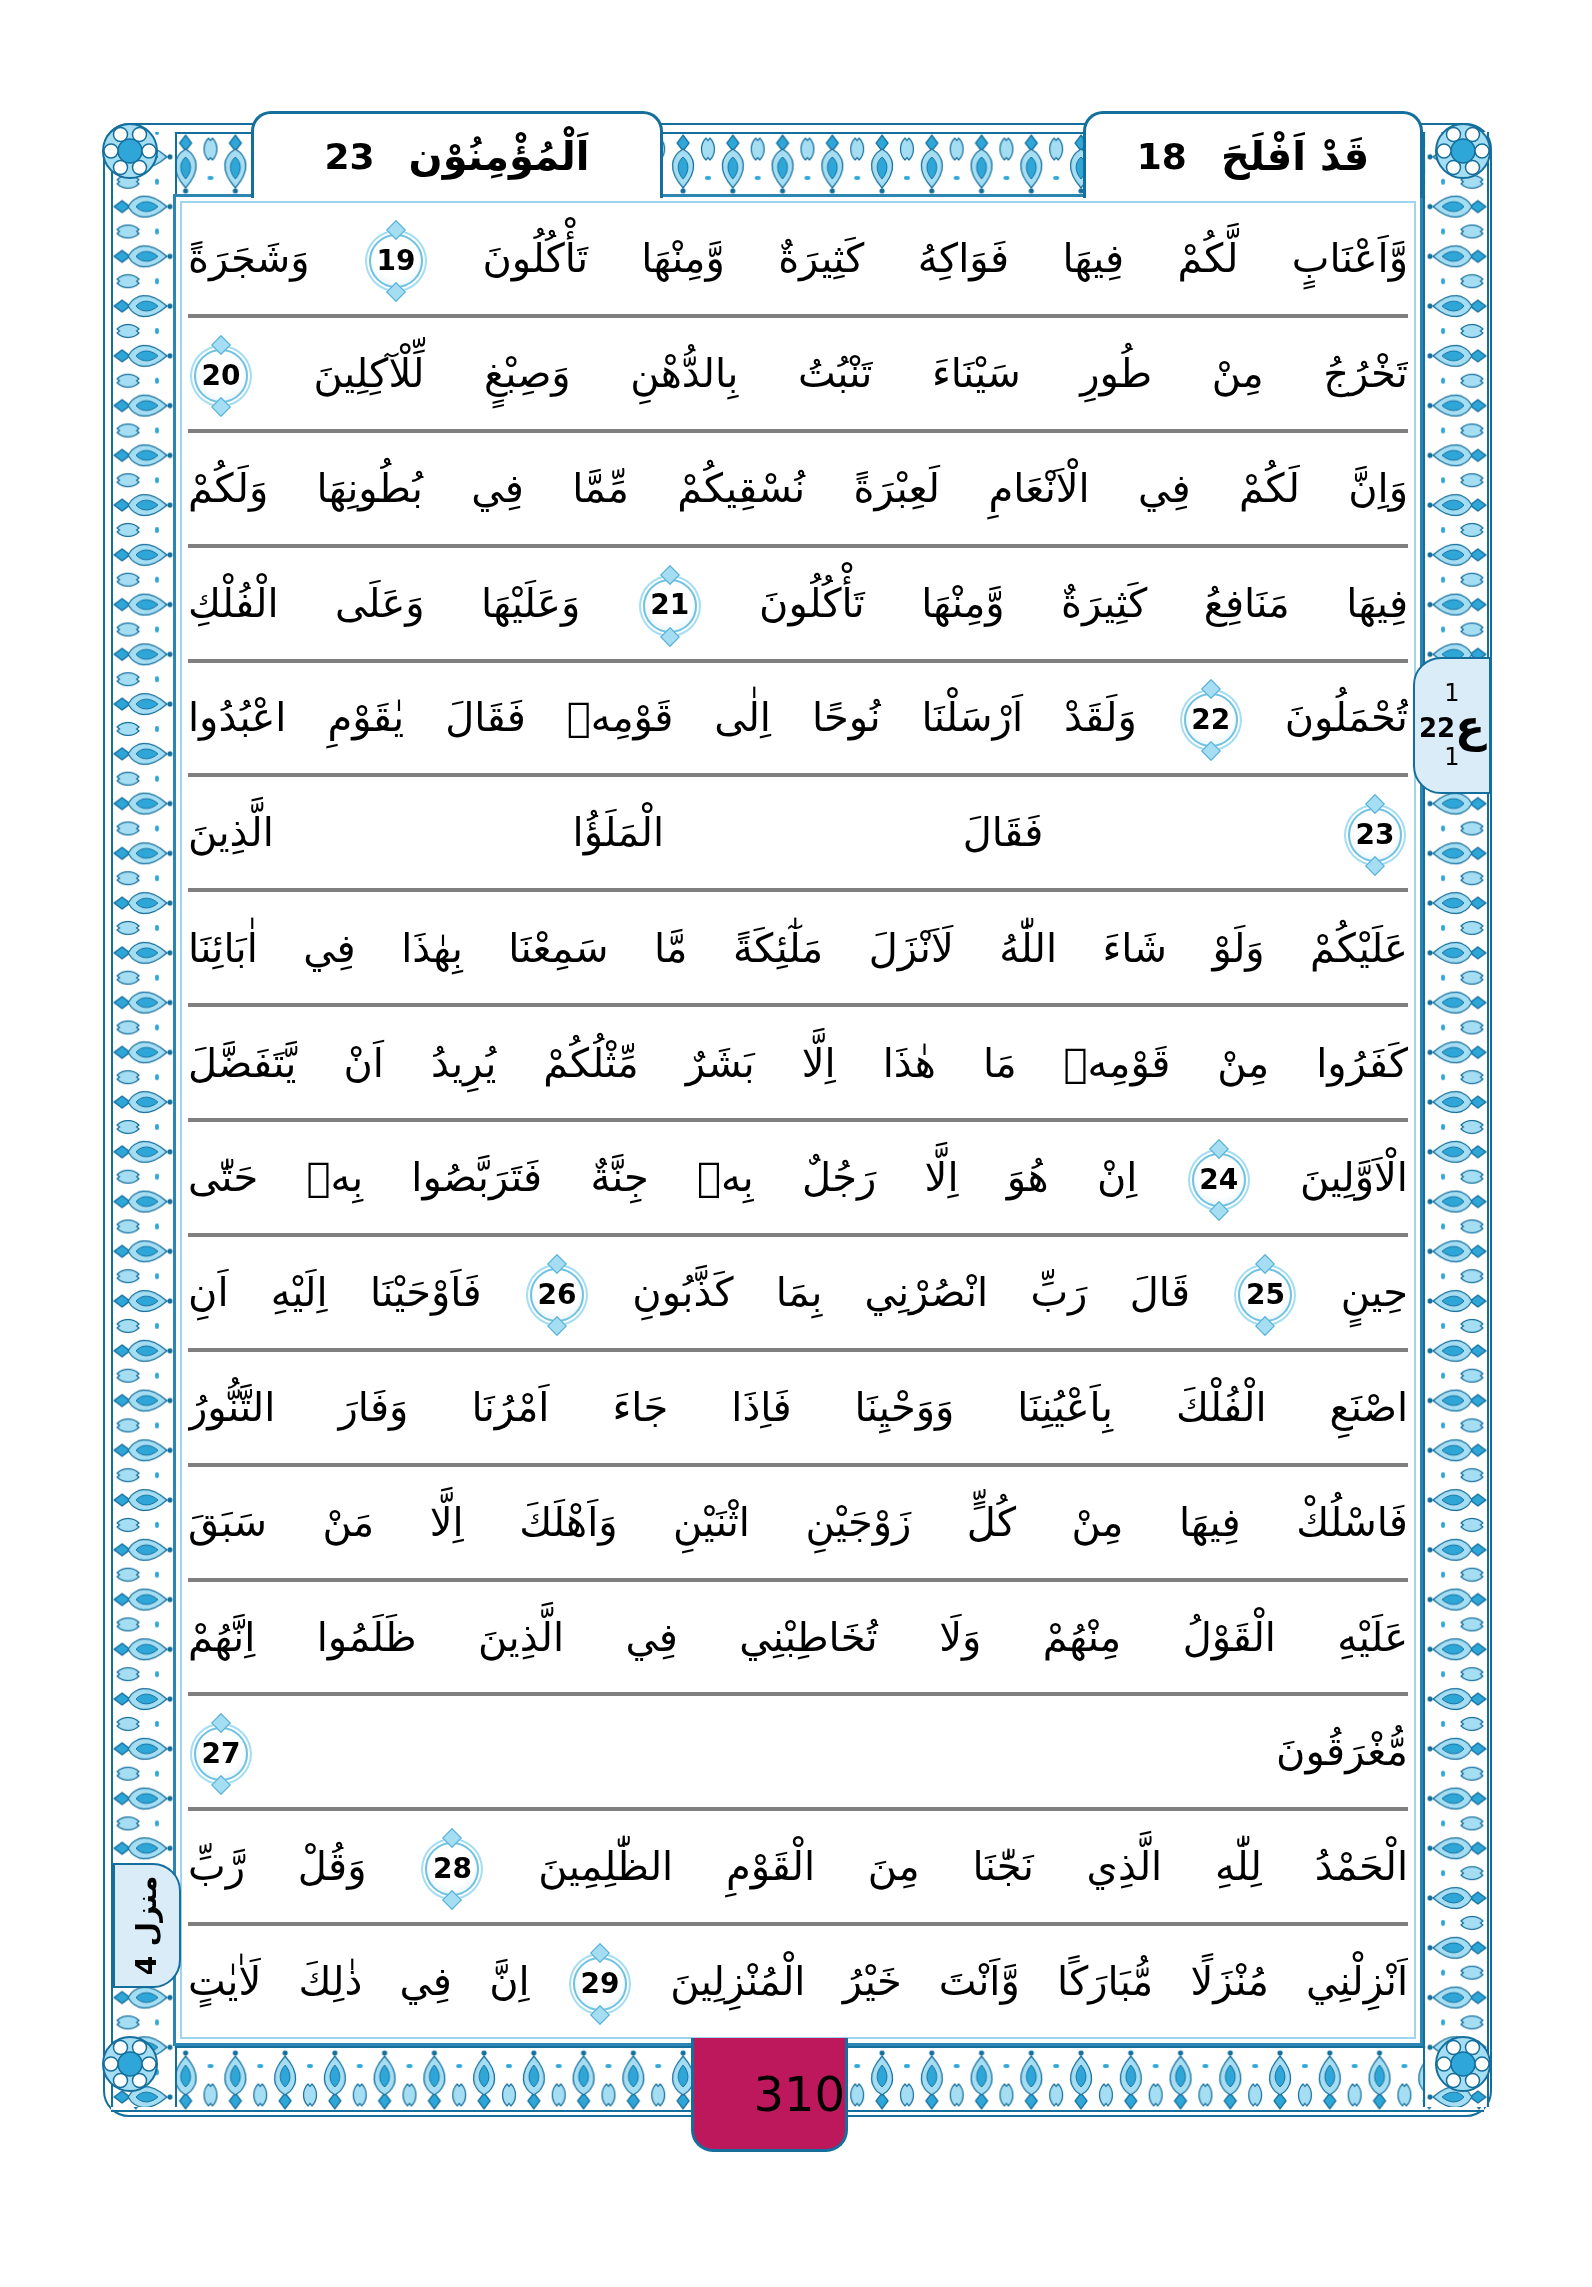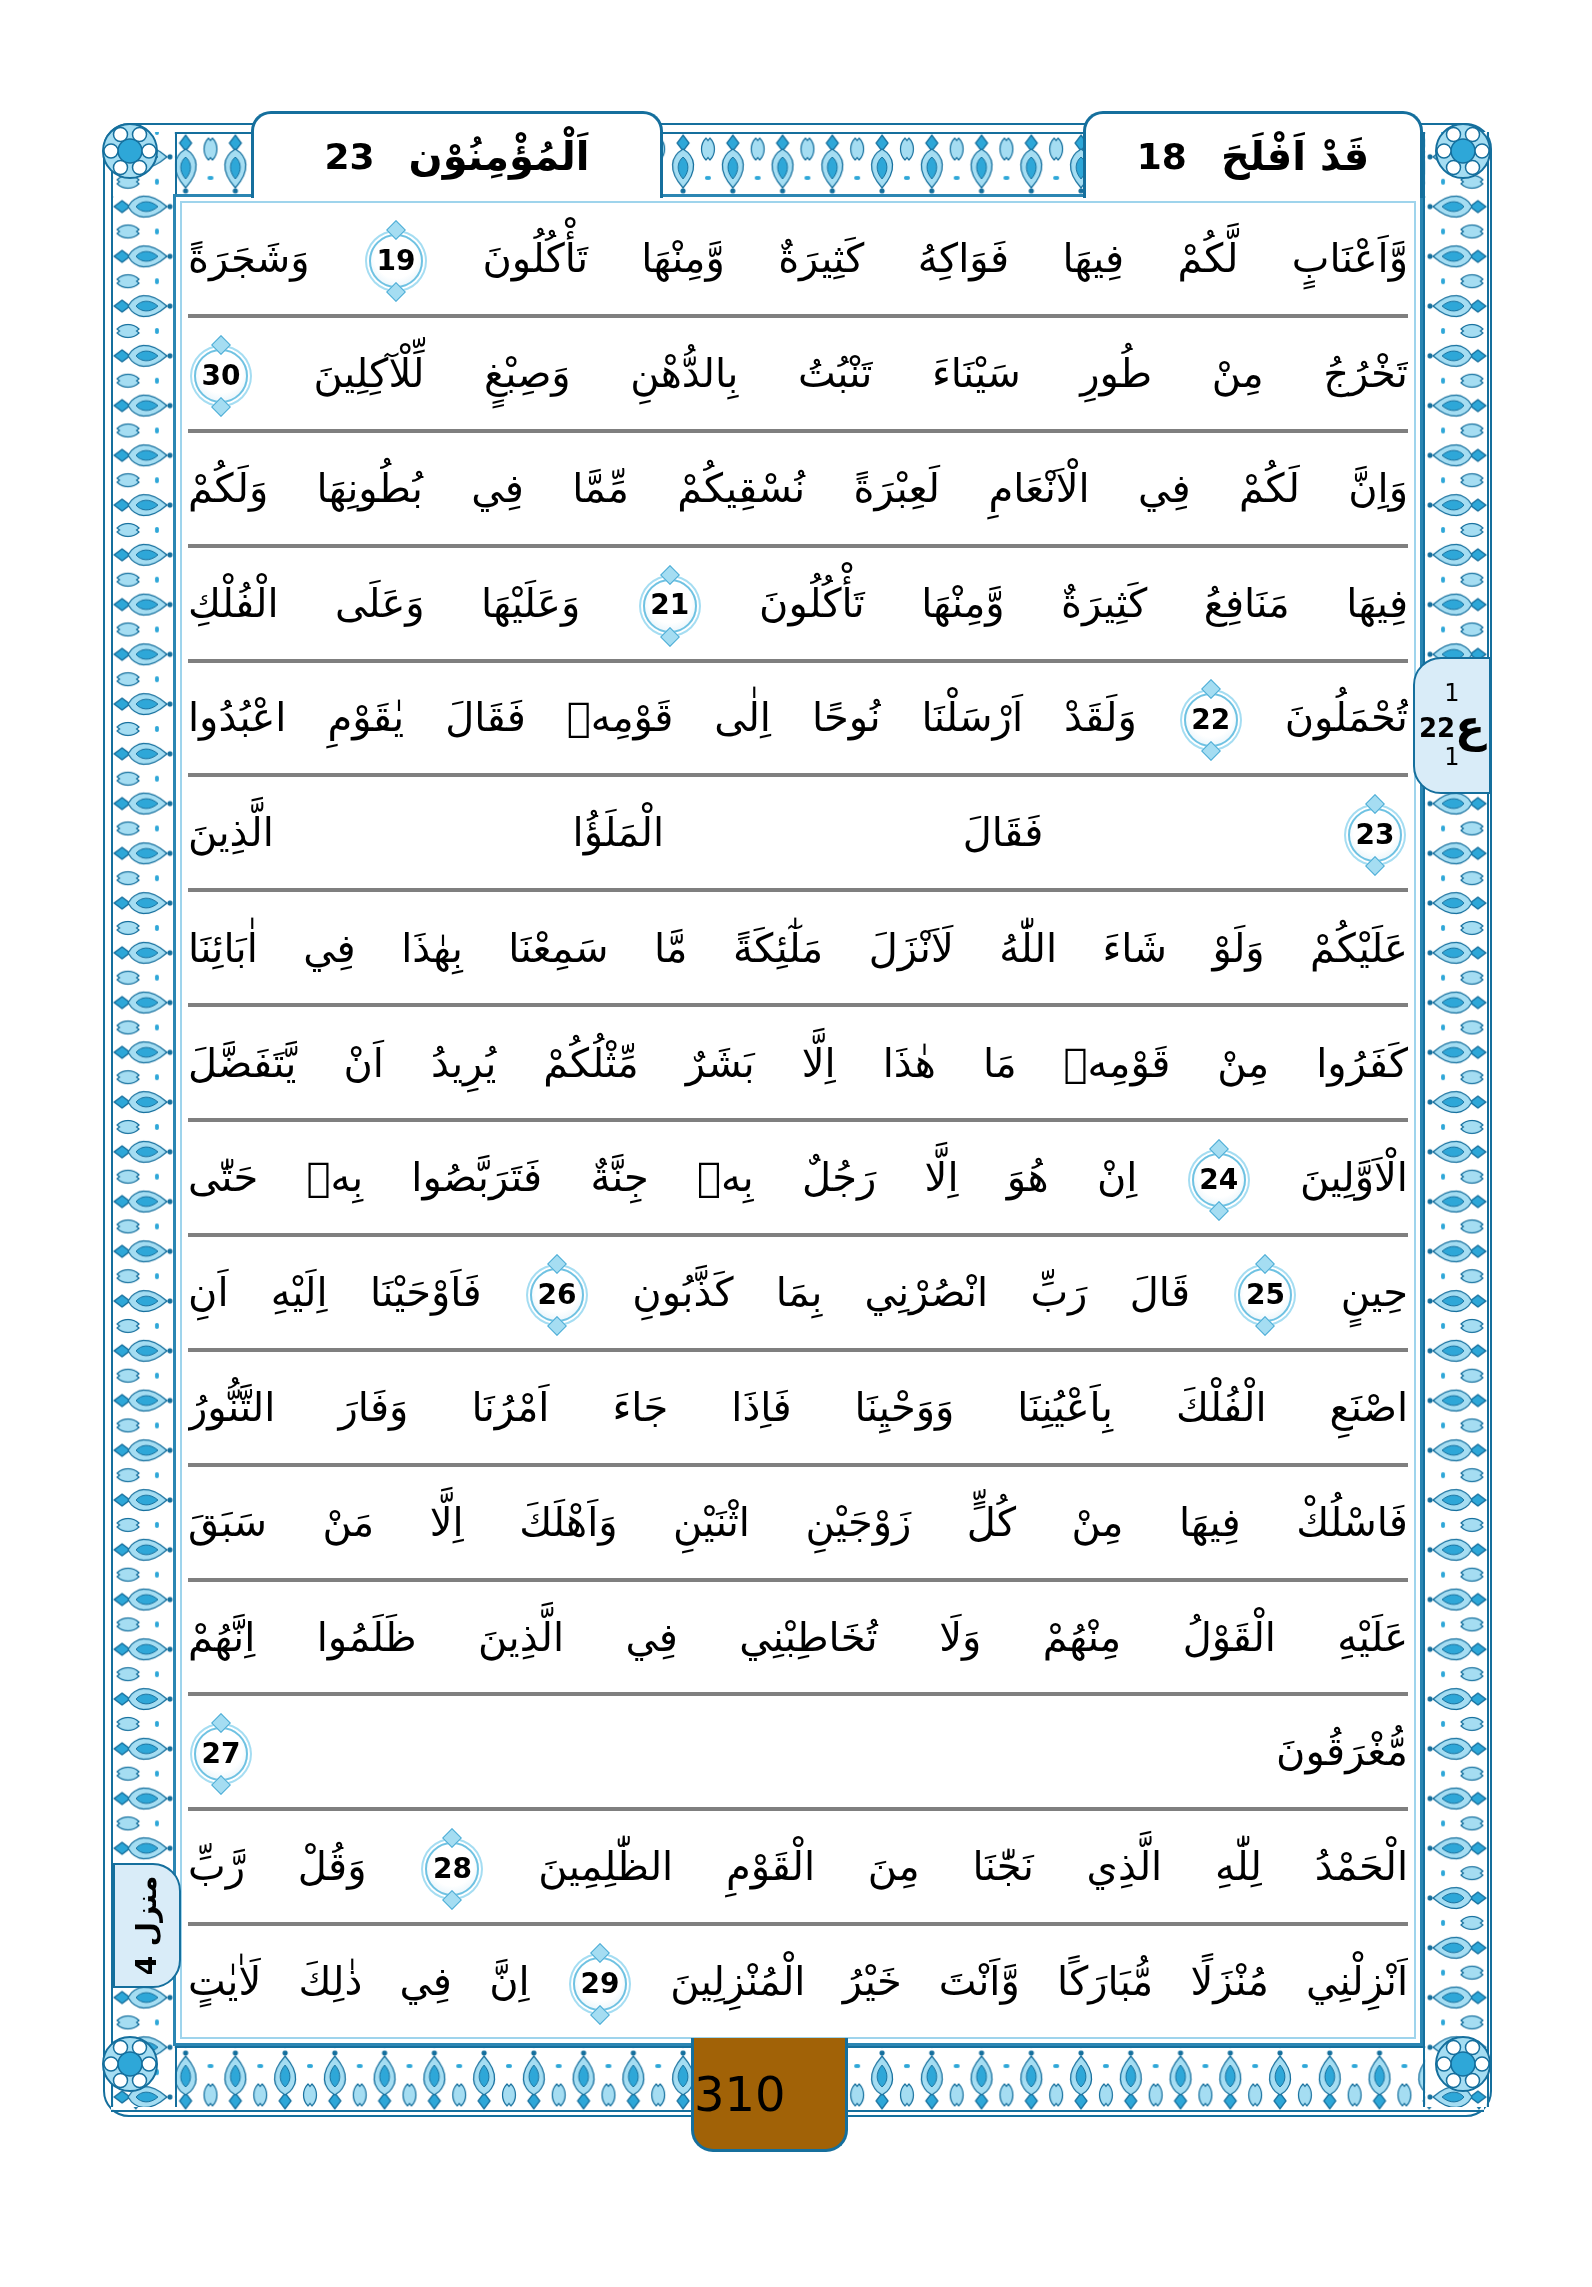--- a/index.html
+++ b/index.html
@@ -61,22 +61,22 @@
   .ain-num{font-size:26px;font-weight:600;margin-bottom:2px;}
 
   .manzil-tab{position:absolute;left:113px;top:1863px;width:64px;height:121px;z-index:4;
               background:#d9ecf8;border:2.5px solid #156f9d;border-radius:0 28px 28px 0;
               display:flex;align-items:center;justify-content:center;}
   .manzil-text{transform:rotate(-90deg);white-space:nowrap;direction:rtl;
                font-size:28px;font-weight:bold;color:#000;}
 
   
   .page-num-tab{position:absolute;left:691px;top:2038px;width:151px;height:111px;z-index:4;
-                background:#a16207;border:3px solid #156f9d;border-top:none;
-                border-radius:0 0 22px 22px;display:flex;align-items:center;justify-content:flex-start;}
+                background:#be185d;border:3px solid #156f9d;border-top:none;
+                border-radius:0 0 22px 22px;display:flex;align-items:center;justify-content:flex-end;}
   .page-num{font-size:48px;color:#000;}
 </style>
 </head>
 <body>
 
 <svg width="0" height="0" style="position:absolute" aria-hidden="true">
   <defs>
     <g id="motif">
       <rect width="50" height="62" fill="#ffffff"></rect>
       <path d="M25 1 L31 9 L25 17 L19 9 Z" fill="#2ea7d8" stroke="#156f9d" stroke-width="1.3"></path>
@@ -158,21 +158,21 @@
   <div class="head-tab juz-tab">
     <span class="tab-name">قَدْ اَفْلَحَ</span>
     <span class="tab-num">18</span>
   </div>
 
   <div class="inner" id="lines">
       <div class="line-row">
         <div class="line-text"><span>وَّاَعْنَابٍ لَّكُمْ فِيهَا فَوَاكِهُ كَثِيرَةٌ وَّمِنْهَا تَأْكُلُونَ</span> <span class="verse-marker"><span class="verse-num">19</span></span> <span>وَشَجَرَةً</span></div>
       </div>
       <div class="line-row">
-        <div class="line-text"><span>تَخْرُجُ مِنْ طُورِ سَيْنَاءَ تَنْبُتُ بِالدُّهْنِ وَصِبْغٍ لِّلْآكِلِينَ</span> <span class="verse-marker"><span class="verse-num">30</span></span></div>
+        <div class="line-text"><span>تَخْرُجُ مِنْ طُورِ سَيْنَاءَ تَنْبُتُ بِالدُّهْنِ وَصِبْغٍ لِّلْآكِلِينَ</span> <span class="verse-marker"><span class="verse-num">20</span></span></div>
       </div>
       <div class="line-row">
         <div class="line-text"><span>وَاِنَّ لَكُمْ فِي الْاَنْعَامِ لَعِبْرَةً نُسْقِيكُمْ مِّمَّا فِي بُطُونِهَا وَلَكُمْ</span></div>
       </div>
       <div class="line-row">
         <div class="line-text"><span>فِيهَا مَنَافِعُ كَثِيرَةٌ وَّمِنْهَا تَأْكُلُونَ</span> <span class="verse-marker"><span class="verse-num">21</span></span> <span>وَعَلَيْهَا وَعَلَى الْفُلْكِ</span></div>
       </div>
       <div class="line-row">
         <div class="line-text"><span>تُحْمَلُونَ</span> <span class="verse-marker"><span class="verse-num">22</span></span> <span>وَلَقَدْ اَرْسَلْنَا نُوحًا اِلٰى قَوْمِهٖ فَقَالَ يٰقَوْمِ اعْبُدُوا</span></div>
       </div>

